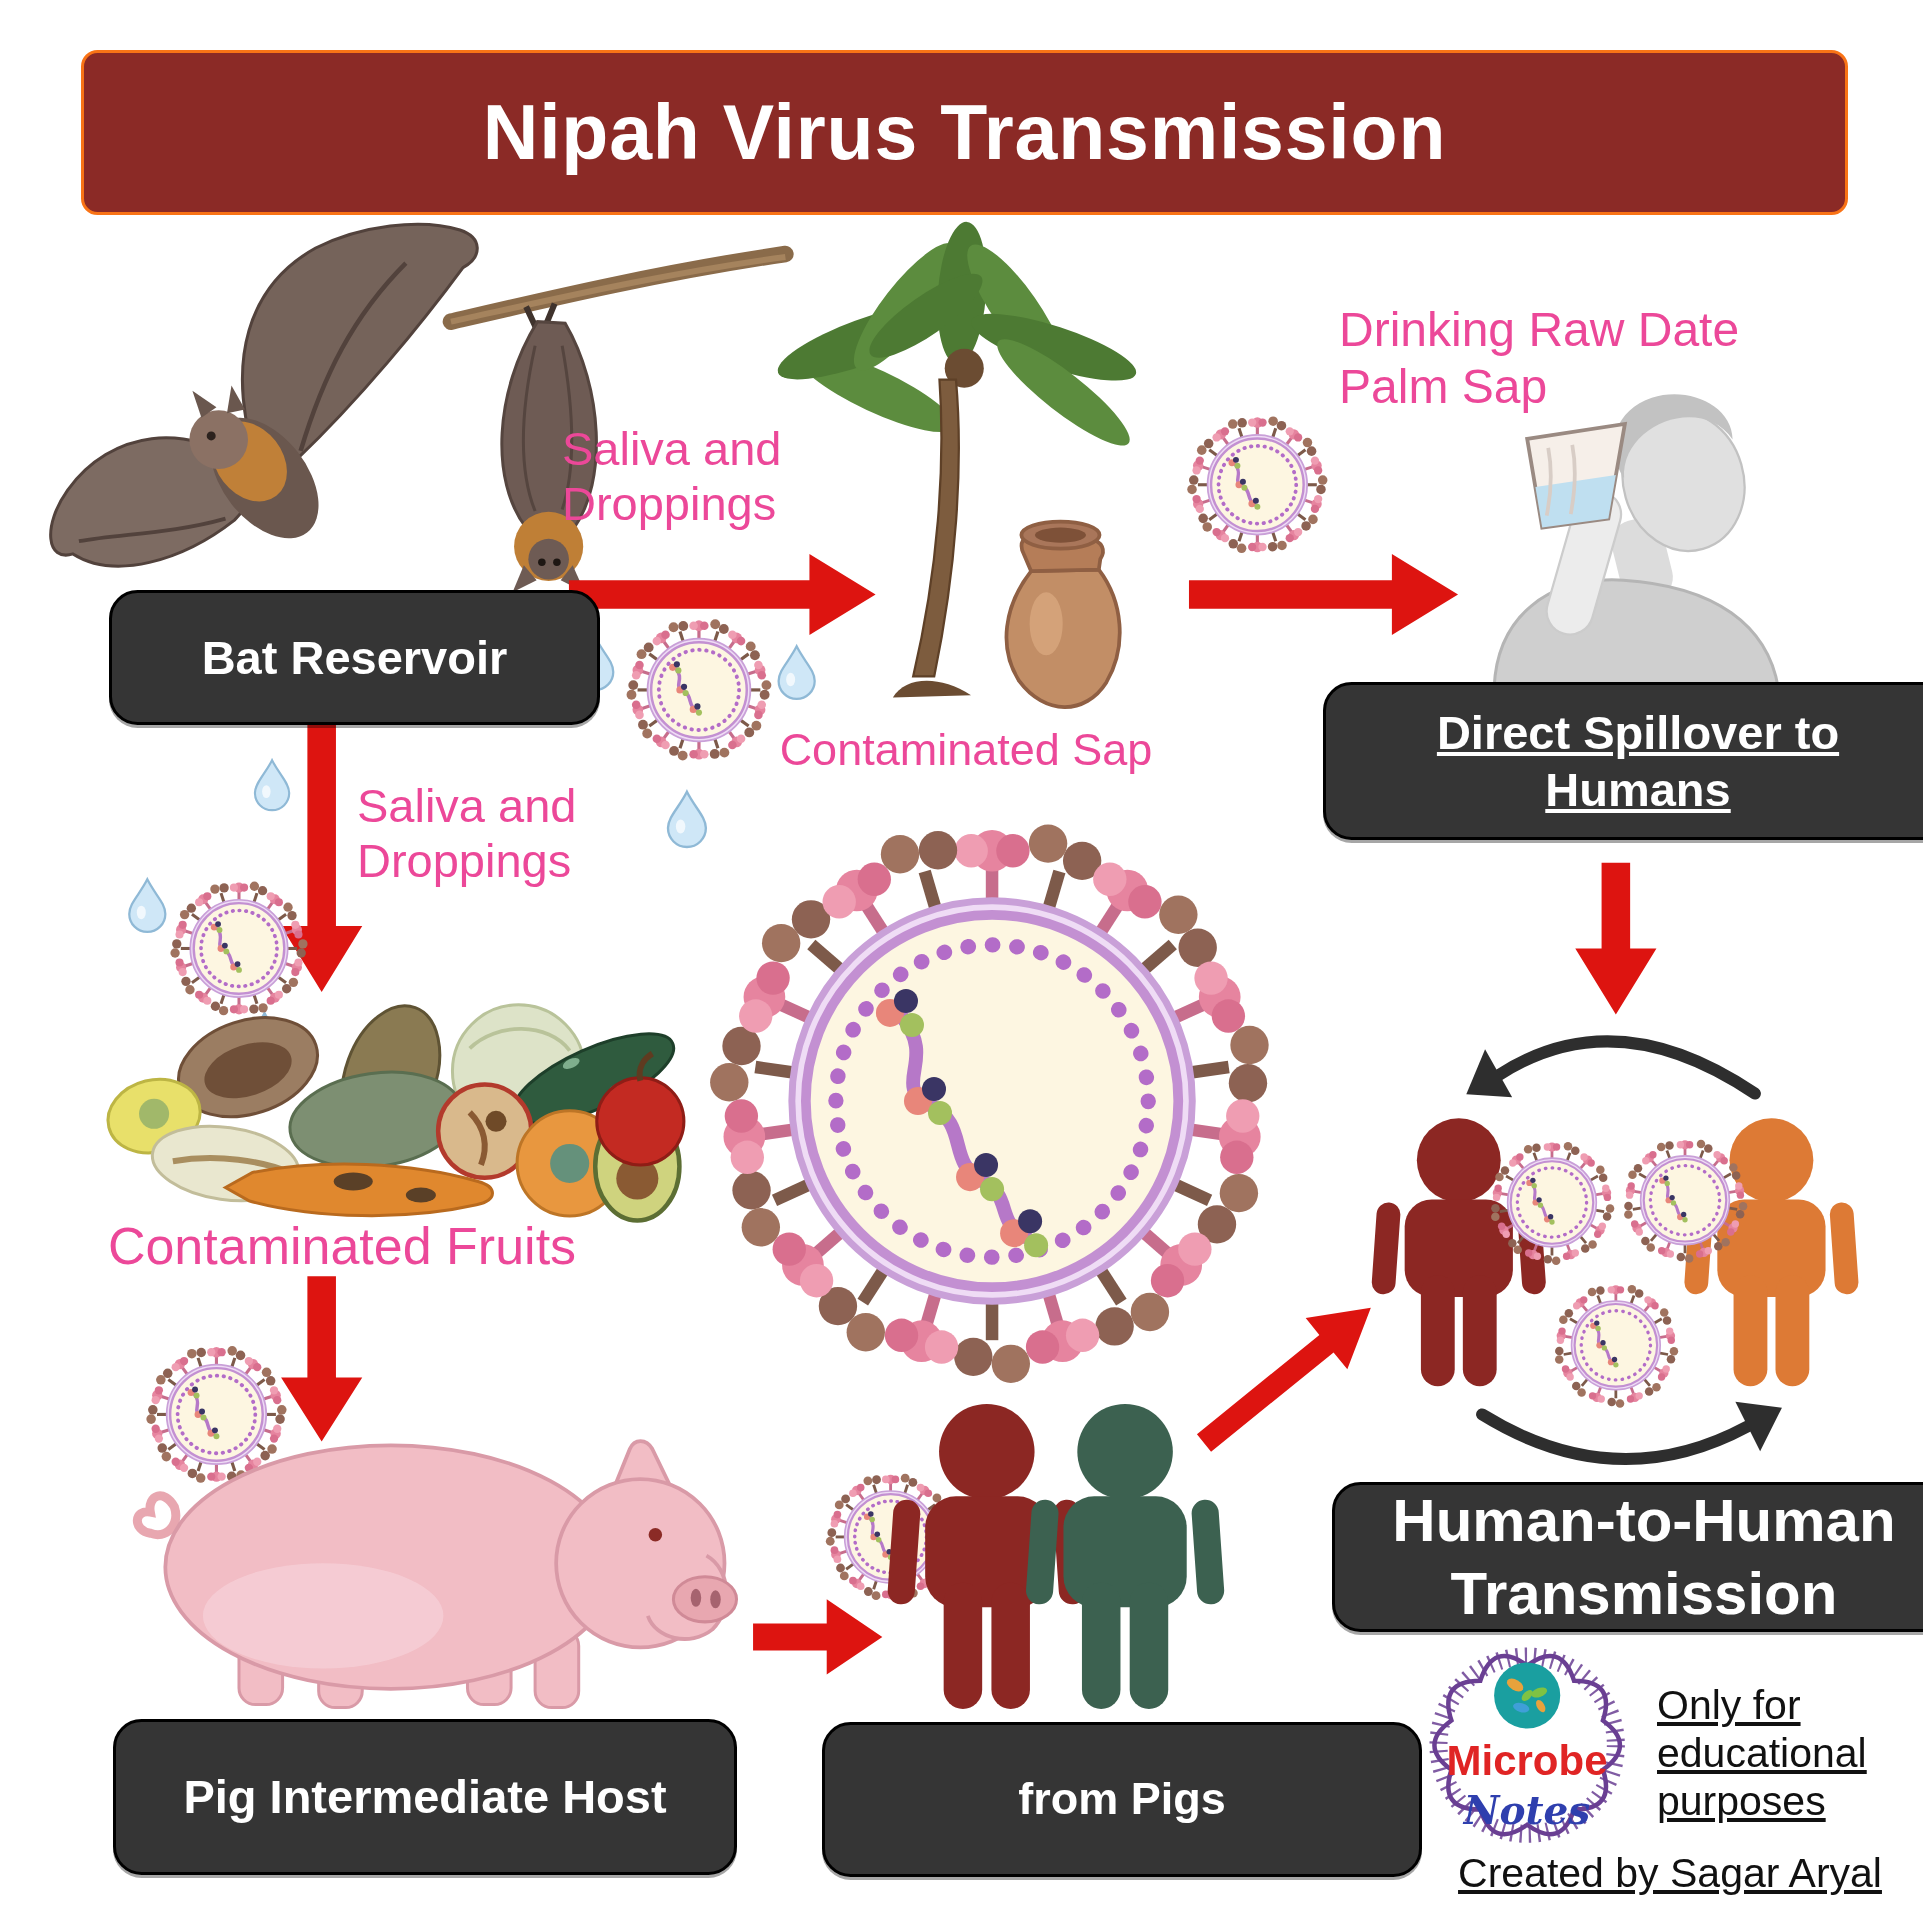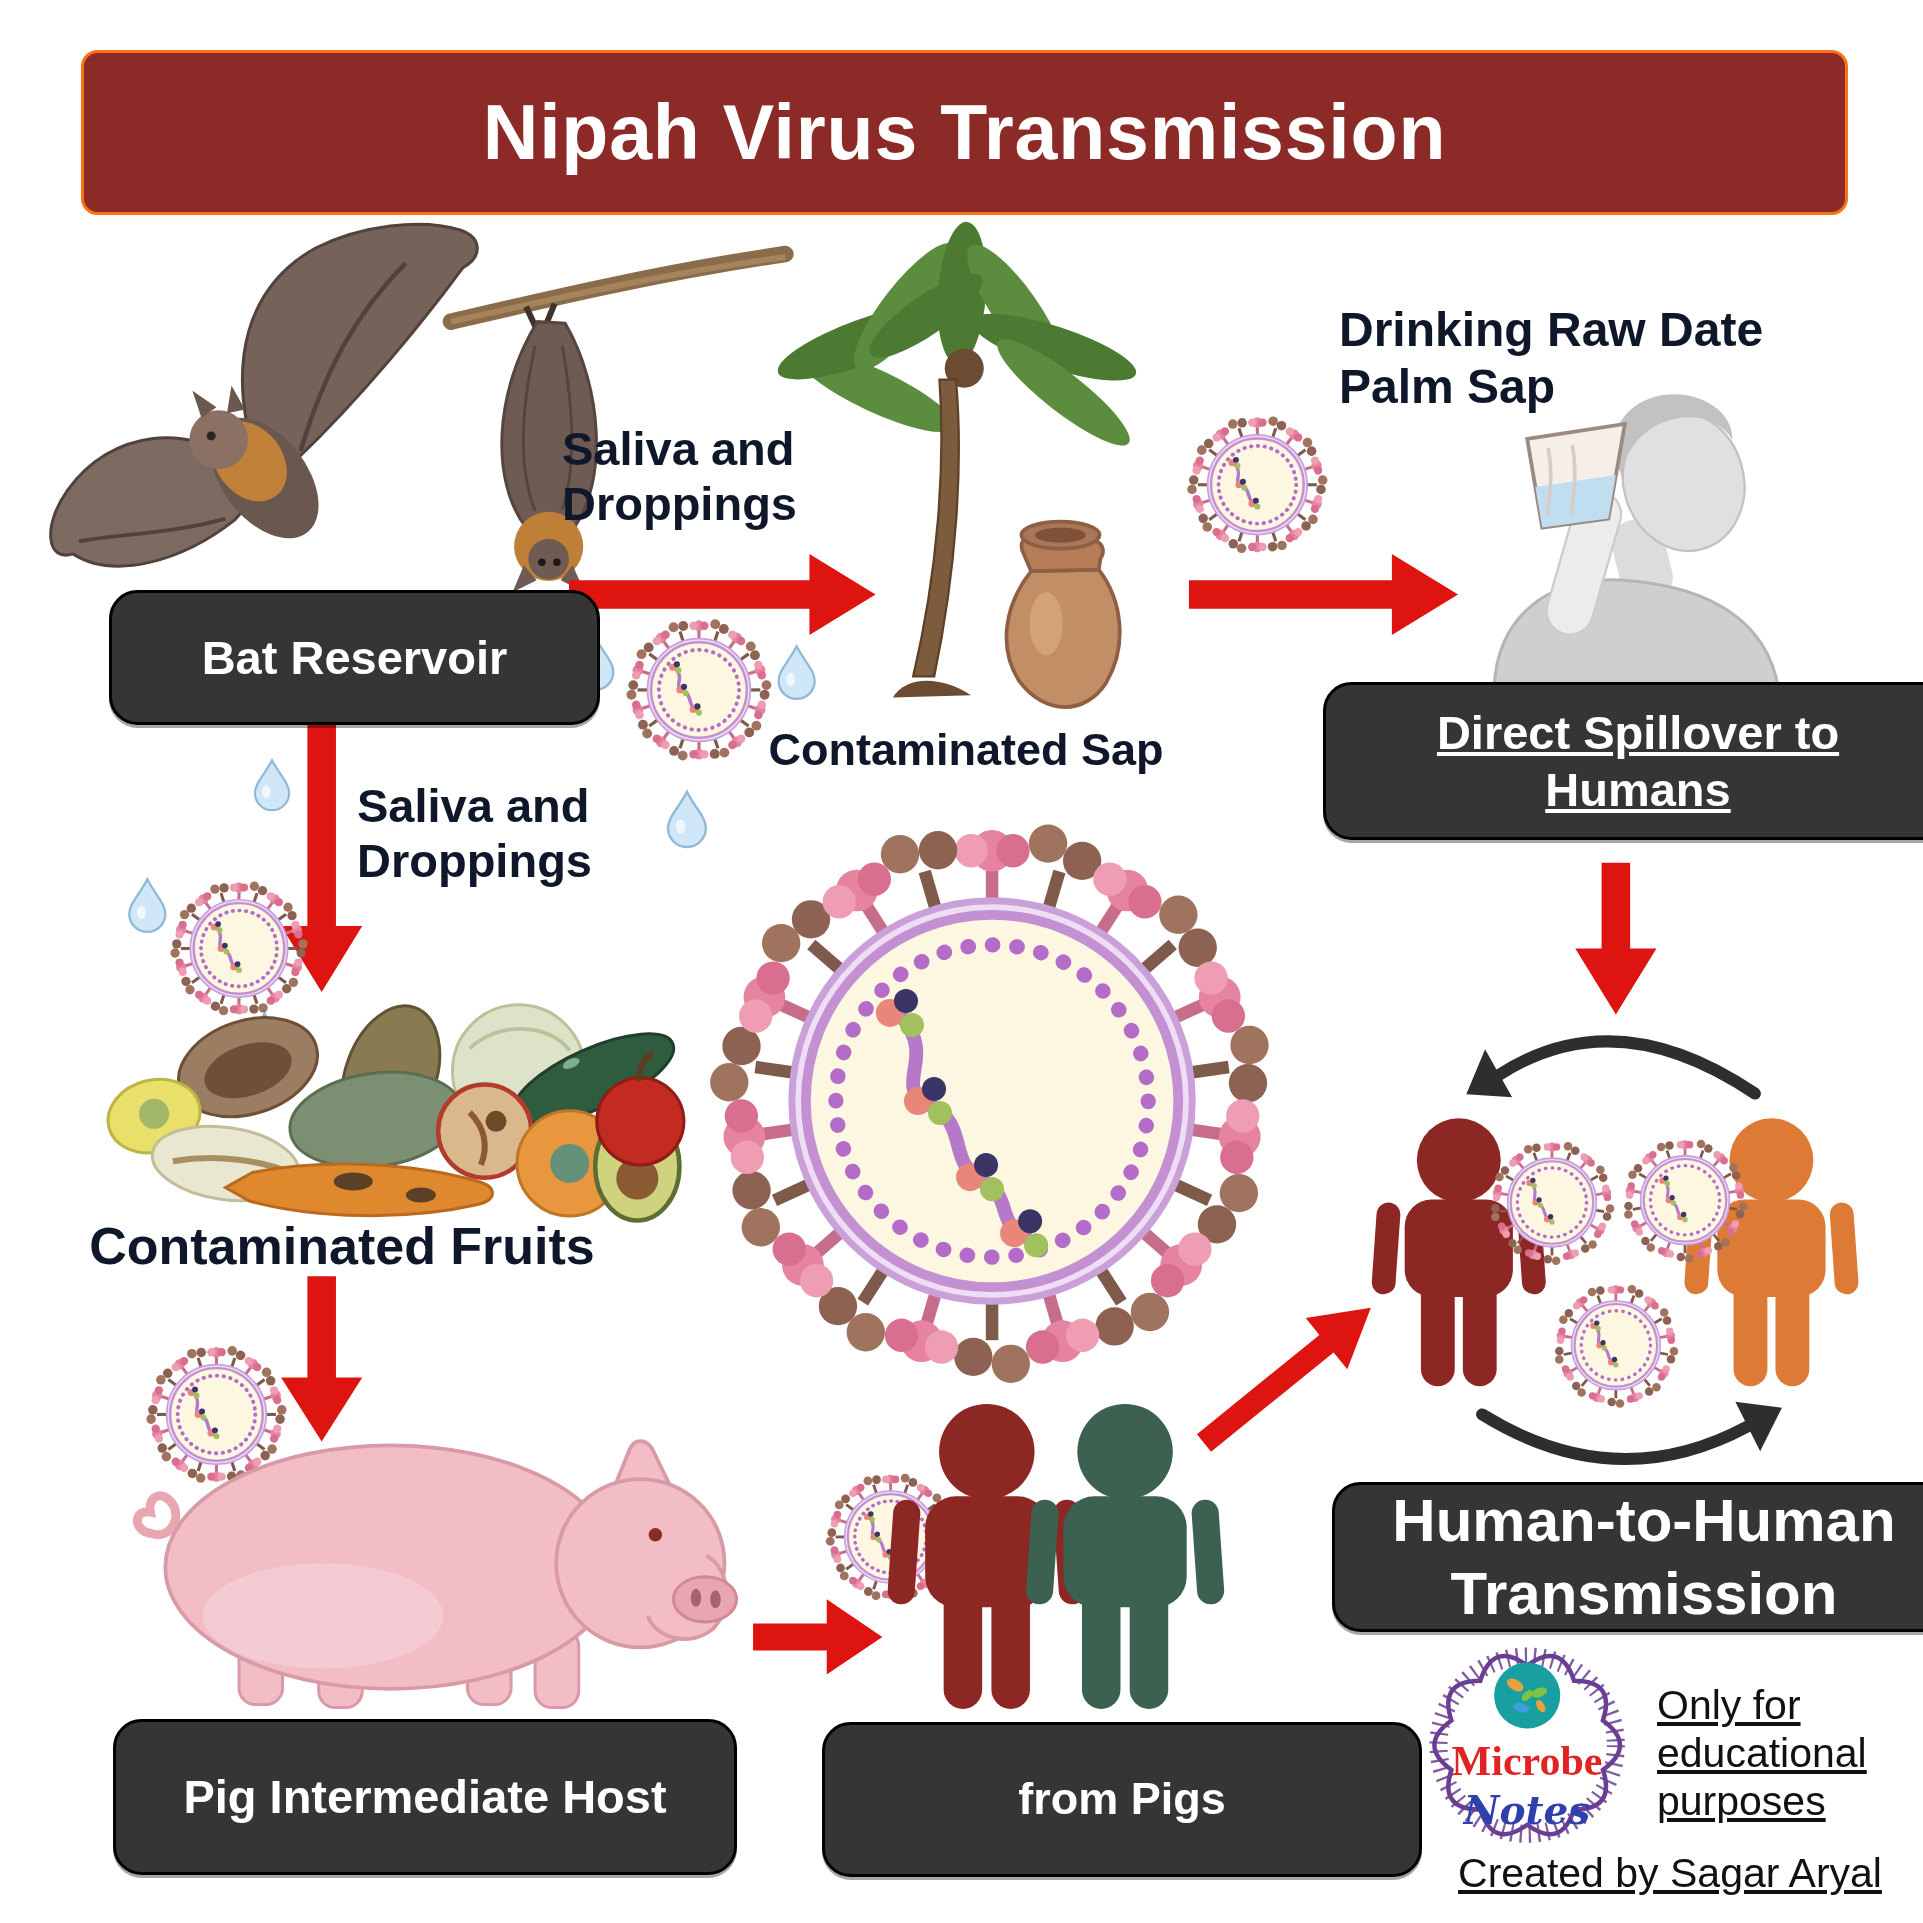--- a/index.html
+++ b/index.html
@@ -6,21 +6,21 @@
   #canvas{position:relative;width:1924px;height:1924px;overflow:hidden;background:#ffffff;
           font-family:"Liberation Sans",sans-serif;}
   #art{position:absolute;left:0;top:0;width:1924px;height:1924px;}
   .banner{position:absolute;left:81px;top:50px;width:1761px;height:159px;
           background:var(--banner-bg,#8b2a26);border:3px solid #f97316;border-radius:16.5px;
           display:flex;align-items:center;justify-content:center;
           color:#fff;font-weight:bold;font-size:77px;letter-spacing:0.8px;}
   .box{position:absolute;background:var(--box-bg,#353535);color:#fff;border:3.8px solid #000;
        border-radius:28.6px;display:flex;flex-direction:column;align-items:center;justify-content:center;
        text-align:center;font-weight:bold;line-height:1.22;box-shadow:0 3px 0 rgba(0,0,0,.35);margin-left:45px;}
-  .ann{position:absolute;color:#0f172a;font-weight:bold;line-height:1.18;white-space:nowrap;}
+  .ann{position:absolute;color:#ec4899;font-weight:normal;line-height:1.18;white-space:nowrap;}
   .center{transform:translateX(-50%);}
   .logo-word1{position:absolute;color:var(--logo-red,#e02424);font-weight:bold;font-size:42px;}
   .logo-word2{position:absolute;color:var(--logo-blue,#2f3fae);font-style:italic;font-weight:bold;
               font-family:"DejaVu Serif",serif;font-size:39px;}
   .foot{position:absolute;color:#111;font-size:41px;line-height:1.17;text-decoration:underline;}
 </style>
 </head>
 <body>
 
 <div id="canvas">
@@ -1005,21 +1005,21 @@
 
   <div class="ann center" style="left:966px;top:723px;font-size:45px;">Contaminated Sap</div>
 
   <div class="ann center" style="left:342px;top:1216px;font-size:52px;">Contaminated Fruits</div>
 
   <div class="ann" style="left:1339px;top:302px;font-size:48px;">
     <div>Drinking Raw Date</div>
     <div>Palm Sap</div>
   </div>
 
-  <div class="logo-word1 center" style="left:1527px;top:1737px;font-family:Liberation Serif, serif;">Microbe</div>
+  <div class="logo-word1 center" style="left:1527px;top:1737px;">Microbe</div>
   <div class="logo-word2 center" style="left:1527px;top:1787px;">Notes</div>
 
   <div class="foot" style="left:1657px;top:1682px;">
     <div>Only for</div>
     <div>educational</div>
     <div>purposes</div>
   </div>
 
   <div class="foot center" style="left:1670px;top:1850px;white-space:nowrap;">Created by Sagar Aryal</div>
 </div>

